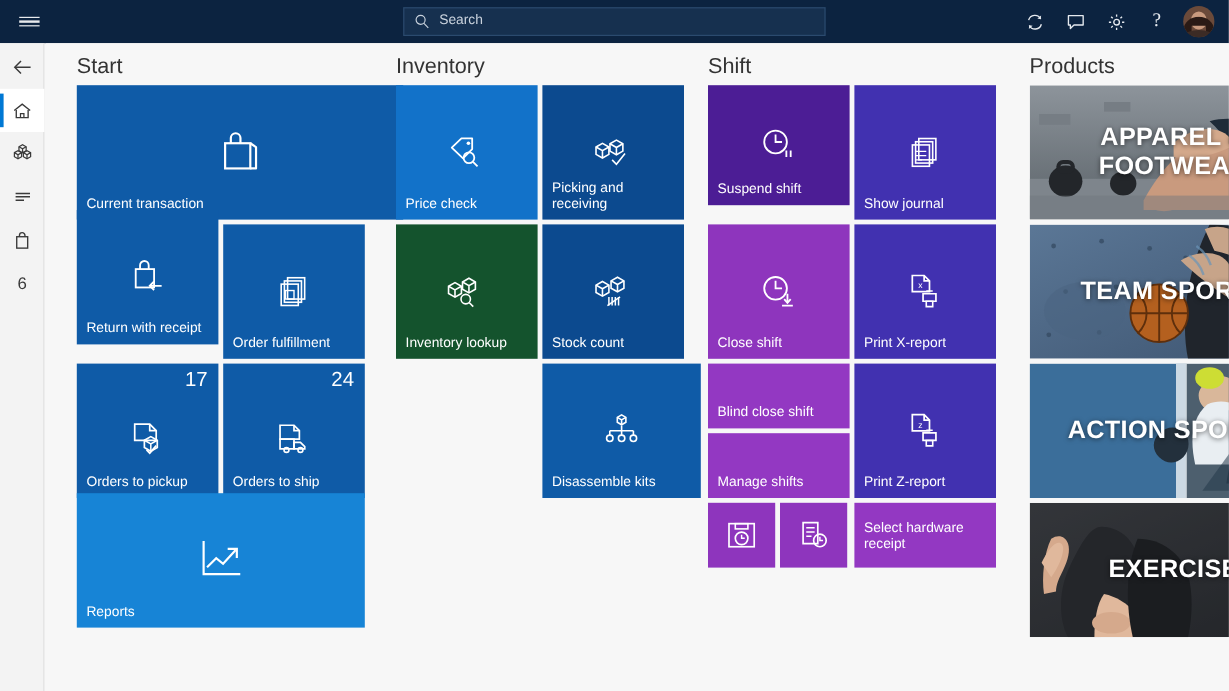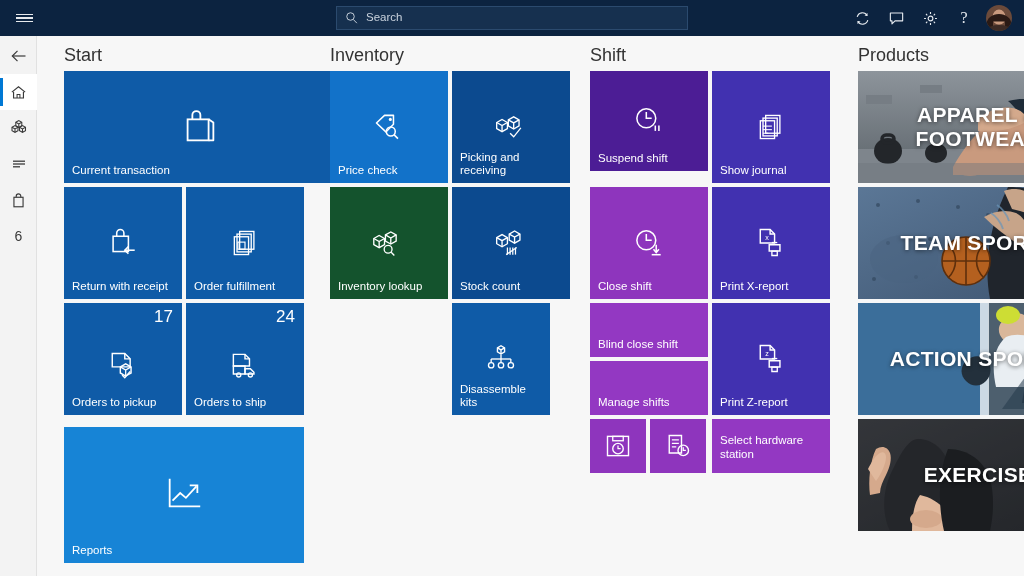--- a/index.html
+++ b/index.html
@@ -266,21 +266,21 @@
         <span class="glyph">
           <svg width="42" height="42" viewBox="0 0 44 44">
             <rect x="9" y="14" width="22" height="22" fill="none" stroke="#fff" stroke-width="1.9"></rect>
             <path d="M14 14V9.5a4.2 4.2 0 0 1 8.4 0V14" fill="none" stroke="#fff" stroke-width="1.9"></path>
             <path d="M31 14l5 3.4v18.6h-5" fill="none" stroke="#fff" stroke-width="1.9" stroke-linejoin="round"></path>
           </svg>
         </span>
         <span class="label">Current transaction</span>
       </div>
 
-      <div class="tile" style="left:2px; top:116px; width:118px; height:112px; background:#0f5ba7;">
+      <div class="tile" style="left:2px; top:104px; width:118px; height:112px; background:#0f5ba7;">
         <span class="glyph">
           <svg width="36" height="36" viewBox="0 0 40 40">
             <rect x="9" y="12.5" width="17" height="17" fill="none" stroke="#fff" stroke-width="1.7"></rect>
             <path d="M13 12.5V9a4 4 0 0 1 8 0v3.5" fill="none" stroke="#fff" stroke-width="1.7"></path>
             <line x1="22" y1="28" x2="33" y2="28" stroke="#fff" stroke-width="1.7"></line>
             <polyline points="26,24 22,28 26,32" fill="none" stroke="#fff" stroke-width="1.7"></polyline>
           </svg>
         </span>
         <span class="label">Return with receipt</span>
       </div>
@@ -319,21 +319,21 @@
             <path d="M19 6v5h5" fill="none" stroke="#fff" stroke-width="1.6"></path>
             <path d="M6 19h13v9H6z" fill="none" stroke="#fff" stroke-width="1.6"></path>
             <path d="M19 22h6l4 4v2h-10z" fill="none" stroke="#fff" stroke-width="1.6"></path>
             <circle cx="12" cy="29" r="2.3" fill="none" stroke="#fff" stroke-width="1.5"></circle>
             <circle cx="25" cy="29" r="2.3" fill="none" stroke="#fff" stroke-width="1.5"></circle>
           </svg>
         </span>
         <span class="label">Orders to ship</span>
       </div>
 
-      <div class="tile" style="left:2px; top:356px; width:240px; height:136px; background:#1784d6;">
+      <div class="tile" style="left:2px; top:340px; width:240px; height:112px; background:#1784d6;">
         <span class="glyph">
           <svg width="44" height="42" viewBox="0 0 46 44">
             <polyline points="8,5 8,34 40,34" fill="none" stroke="#fff" stroke-width="1.9"></polyline>
             <polyline points="11,28 19,20 25,25 36,13" fill="none" stroke="#fff" stroke-width="1.9"></polyline>
             <polyline points="29,12 37,12 37,20" fill="none" stroke="#fff" stroke-width="1.9"></polyline>
           </svg>
         </span>
         <span class="label">Reports</span>
       </div>
 
@@ -401,21 +401,21 @@
                 <line x1="23" y1="24" x2="23" y2="32"></line>
                 <line x1="26" y1="24" x2="26" y2="32"></line>
                 <line x1="15.6" y1="32" x2="27.4" y2="24"></line>
               </g>
             </g>
           </svg>
         </span>
         <span class="label">Stock count</span>
       </div>
 
-      <div class="tile" style="left:124px; top:232px; width:98px; height:112px; background:#0f5ba7;">
+      <div class="tile" style="left:124px; top:232px; width:132px; height:112px; background:#0f5ba7;">
         <span class="glyph">
           <svg width="34" height="34" viewBox="0 0 38 38">
             <g fill="none" stroke="#fff" stroke-width="1.5">
               <path d="M15 6.5l4-2.3 4 2.3v4.6l-4 2.3-4-2.3z"></path>
               <path d="M15 6.5l4 2.3 4-2.3M19 8.8v4.6"></path>
               <line x1="19" y1="14" x2="19" y2="19"></line>
               <line x1="8" y1="19" x2="30" y2="19"></line>
               <line x1="8" y1="19" x2="8" y2="23"></line>
               <line x1="19" y1="19" x2="19" y2="23"></line>
               <line x1="30" y1="19" x2="30" y2="23"></line>
@@ -534,21 +534,21 @@
               <line x1="9" y1="13" x2="17" y2="13"></line>
               <line x1="9" y1="17" x2="14" y2="17"></line>
             </g>
             <circle cx="22" cy="21" r="6" fill="none" stroke="#fff" stroke-width="1.6"></circle>
             <polyline points="22,17.5 22,21 25,21" fill="none" stroke="#fff" stroke-width="1.4"></polyline>
           </svg>
         </span>
       </div>
 
       <div class="tile lbl-only" style="left:124px; top:348px; width:118px; height:54px; background:#9338c2;">
-        <span class="label" style="bottom:auto; top:14px; line-height:14px;">Select hardware station</span>
+        <span class="label" style="bottom:auto; top:14px; line-height:14px;">Select hardware receipt</span>
       </div>
 
     </div>
   </div>
 
   <div class="col" style="left:818px; width:250px;">
     <div class="col-title">Products</div>
     <div class="grid" style="height:470px;">
 
       <div class="ptile" style="left:2px; top:0; width:240px; height:112px;">

